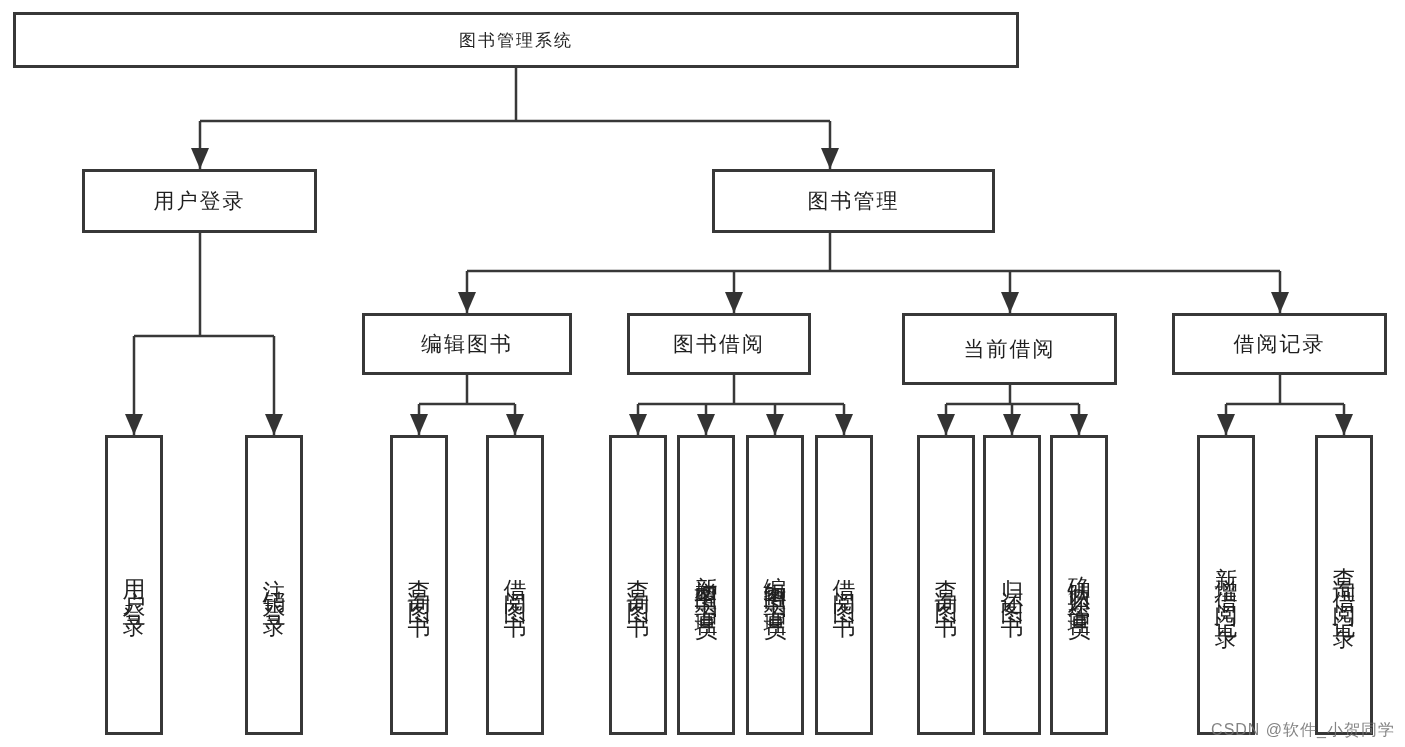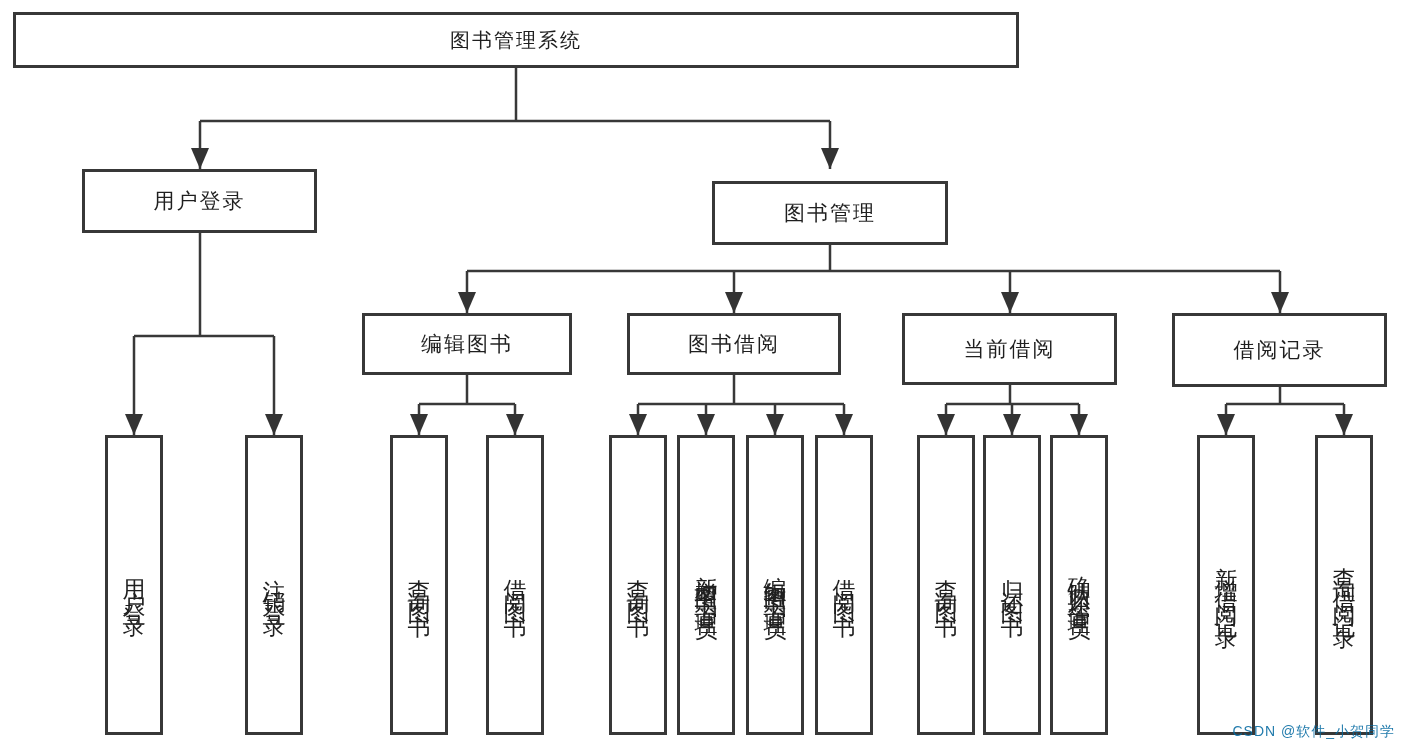--- a/index.html
+++ b/index.html
@@ -8,27 +8,27 @@
     overflow:hidden;font-family:"Liberation Sans","DejaVu Sans",sans-serif;
   }
   #connectors{position:absolute;left:0;top:0;width:1405px;height:747px;z-index:1;}
   #connectors path{fill:none;stroke:#383838;stroke-width:2.5;}
   #connectors polygon{fill:#333333;stroke:none;}
   .box{
     position:absolute;box-sizing:border-box;border:3px solid #383838;background:#ffffff;
     display:flex;align-items:center;justify-content:center;color:#1f1f1f;z-index:2;
   }
   .h-box{font-size:21px;letter-spacing:2px;}
-  .root-box{font-size:20px;}
+  .root-box{font-size:17px;}
   .leaf{width:58px;top:435px;height:300px;}
   .v-text{writing-mode:vertical-rl;font-size:23px;letter-spacing:12px;line-height:1;}
   .v-text.long{letter-spacing:6px;}
   #watermark{
-    position:absolute;right:10px;bottom:6px;z-index:5;font-size:14px;letter-spacing:1px;
-    color:#0369a1;opacity:0.88;white-space:nowrap;margin-top:18px;
+    position:absolute;right:10px;bottom:6px;z-index:5;font-size:16px;letter-spacing:1px;
+    color:#737373;opacity:0.88;white-space:nowrap;margin-top:18px;
   }
 </style>
 </head>
 <body>
 
 <div id="canvas">
 
   <svg id="connectors" viewBox="0 0 1405 747">
 
     <g>
@@ -79,34 +79,34 @@
     </g>
   </svg>
 
   <div class="box h-box root-box" style="left:13px;top:12px;width:1006px;height:56px;">
     <span>图书管理系统</span>
   </div>
 
   <div class="box h-box" style="left:82px;top:169px;width:235px;height:64px;">
     <span>用户登录</span>
   </div>
-  <div class="box h-box" style="left:712px;top:181px;width:236px;height:64px;">
+  <div class="box h-box" style="left:712px;top:169px;width:283px;height:64px;">
     <span>图书管理</span>
   </div>
 
   <div class="box h-box" style="left:362px;top:313px;width:210px;height:62px;">
     <span>编辑图书</span>
   </div>
-  <div class="box h-box" style="left:627px;top:313px;width:214px;height:62px;">
+  <div class="box h-box" style="left:627px;top:313px;width:184px;height:62px;">
     <span>图书借阅</span>
   </div>
   <div class="box h-box" style="left:902px;top:313px;width:215px;height:72px;">
     <span>当前借阅</span>
   </div>
-  <div class="box h-box" style="left:1172px;top:313px;width:215px;height:74px;">
+  <div class="box h-box" style="left:1172px;top:313px;width:215px;height:62px;">
     <span>借阅记录</span>
   </div>
 
   <div class="box leaf" style="left:105px;">
     <span class="v-text">用户登录</span>
   </div>
   <div class="box leaf" style="left:245px;">
     <span class="v-text">注销登录</span>
   </div>
 

